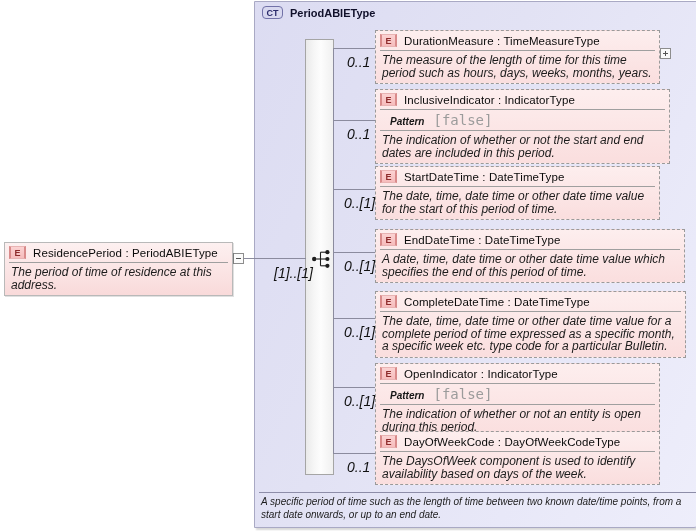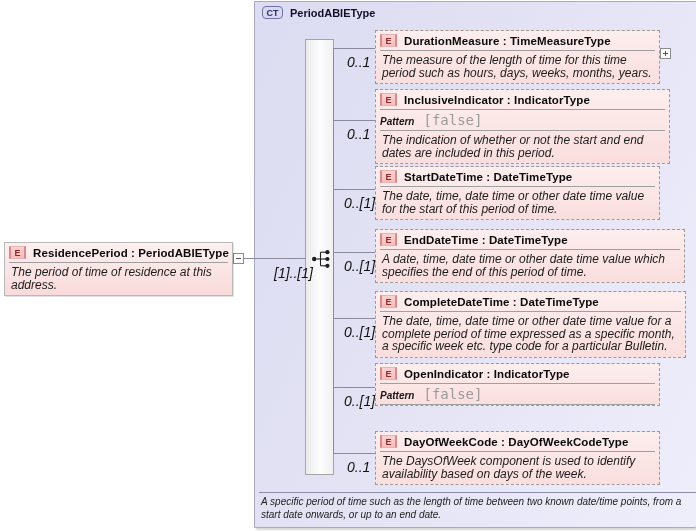--- a/index.html
+++ b/index.html
@@ -55,42 +55,42 @@
     background: linear-gradient(180deg,#fbd2d2,#f6bcbc);
     border-left: 2px solid #d98b8b;
     border-right: 2px solid #d98b8b;
     border-top: 1px solid #e8b3b3;
     border-bottom: 1px solid #e8b3b3;
     box-sizing: border-box;
     flex: 0 0 auto;
   }
   .elem-title {
     font-size: 11.5px;
-    font-weight: bold;
+    font-weight: normal;
     color: #0a0a0a;
     letter-spacing: .1px;
     white-space: nowrap;
   }
   .elem-rule {
     height: 0;
     border-top: 1px solid #9f9f9f;
     margin: 0 4px;
   }
   .elem-desc {
     font-style: italic;
     font-size: 12px;
     line-height: 12.5px;
     color: #1c1c1c;
     padding: 3px 6px 4px 6px;
   }
   .pattern-row {
     display: flex;
     align-items: baseline;
     gap: 9px;
-    padding: 2px 6px 2px 4px;
+    padding: 2px 6px 2px 14px;
     font-size: 10px;
   }
   .pattern-label {
     font-style: italic;
     font-weight: bold;
     color: #161616;
   }
   .pattern-value {
     font-size: 14px;
     color: #9b9b9b;
@@ -337,20 +337,21 @@
     <div class="elem-head">
       <span class="badge-e">E</span>
       <span class="elem-title">OpenIndicator : IndicatorType</span>
     </div>
     <div class="elem-rule"></div>
     <div class="pattern-row">
       <span class="pattern-label">Pattern</span>
       <span class="pattern-value">[false]</span>
     </div>
     <div class="elem-rule"></div>
+    <div class="elem-desc">The indication of whether or not an entity is open during this period.</div>
   </div>
 
   <div class="elem-box dashed" style="left:375px; top:431px; width:285px;">
     <div class="elem-head">
       <span class="badge-e">E</span>
       <span class="elem-title">DayOfWeekCode : DayOfWeekCodeType</span>
     </div>
     <div class="elem-rule"></div>
     <div class="elem-desc">The DaysOfWeek component is used to identify availability based on days of the week.</div>
   </div>

